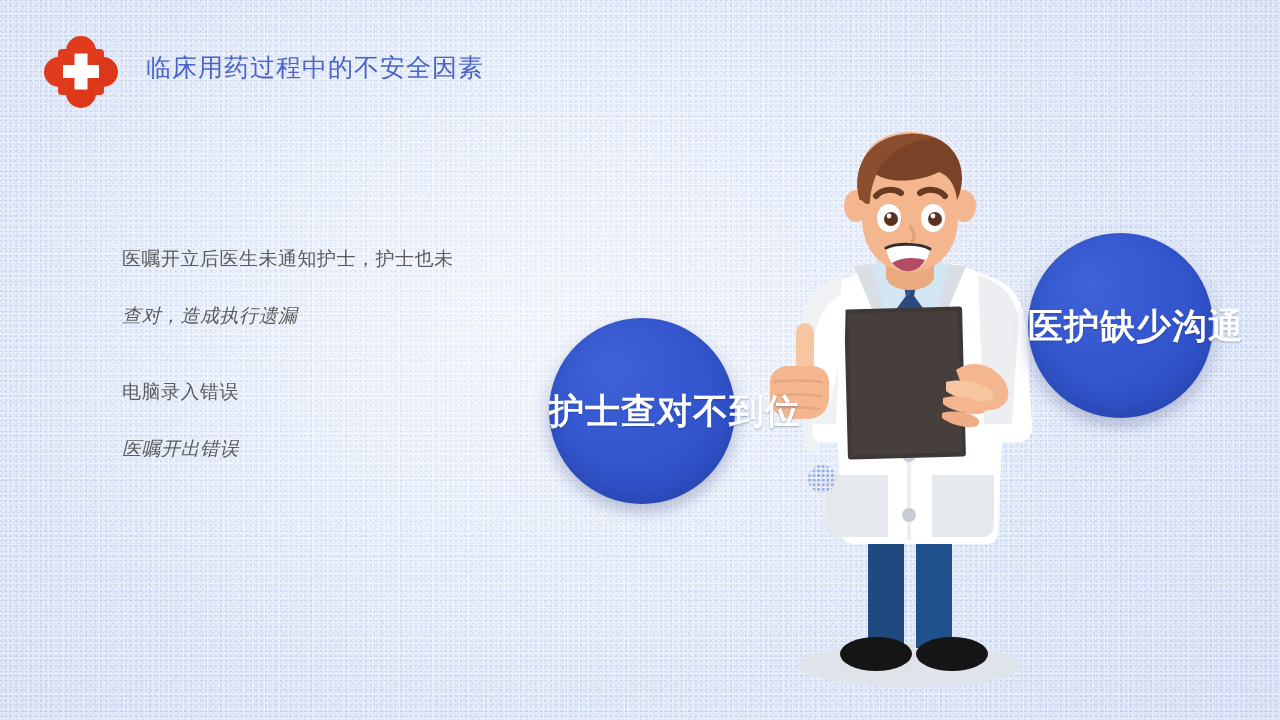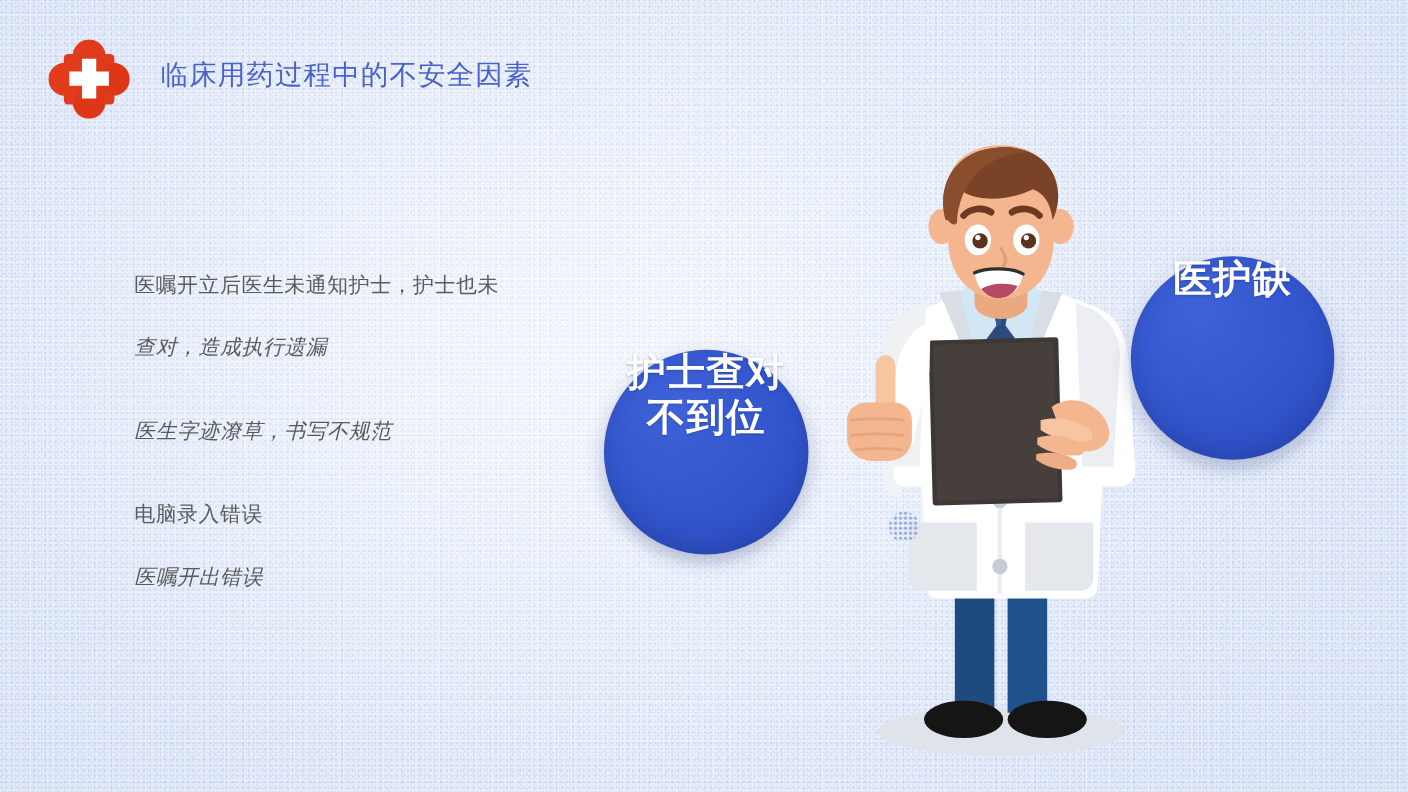--- a/index.html
+++ b/index.html
@@ -104,23 +104,22 @@
   
   .bubble {
     position: absolute;
     border-radius: 50%;
     background: radial-gradient(circle at 34% 28%, #3f62d8 0%, #3457cf 45%, #2c4cc0 100%);
     box-shadow:
       0 6px 16px rgba(40,60,120,.35),
       0 0 0 5px rgba(255,255,255,.30),
       inset 0 -8px 20px rgba(20,35,95,.22);
     display: flex;
-    flex-direction: column;
     align-items: center;
-    justify-content: flex-start;
+    justify-content: space-between;
     color: #ffffff;
     font-weight: bold;
     text-shadow: 0 1px 2px rgba(20,40,100,.35);
   }
   .bubble span { display: block; white-space: nowrap; }
 
   #bubble-nurse {
     left: 549px;
     top: 318px;
     width: 186px;
@@ -187,21 +186,20 @@
       </g>
       <path fill="#ffffff" d="M30.5 17.5h13v11.5H55v13H43.5v11.5h-13V42H19V29h11.5z"></path>
     </svg>
   </div>
 
   <div class="header-title">临床用药过程中的不安全因素</div>
 
   <div class="body-list">
     <div class="body-line">医嘱开立后医生未通知护士，护士也未</div>
     <div class="body-line gap">查对，造成执行遗漏</div>
-    <div class="body-line gap">医生字迹潦草，书写不规范</div>
     <div class="body-line">电脑录入错误</div>
     <div class="body-line gap">医嘱开出错误</div>
   </div>
 
   <div class="doctor">
     <svg viewBox="0 0 420 560">
 
       <ellipse cx="210" cy="535" rx="112" ry="22" fill="#dfe3ea"></ellipse>
 
       <path d="M168 380h36v138h-36z" fill="#1f4a80"></path>
@@ -281,15 +279,16 @@
 
   <div class="dot-cluster"></div>
 
   <div id="bubble-nurse" class="bubble">
     <span>护士查对</span>
     <span>不到位</span>
   </div>
 
   <div id="bubble-comm" class="bubble">
     <span>医护缺</span>
+    <span>少沟通</span>
   </div>
 
 </div>
 
 </body></html>

